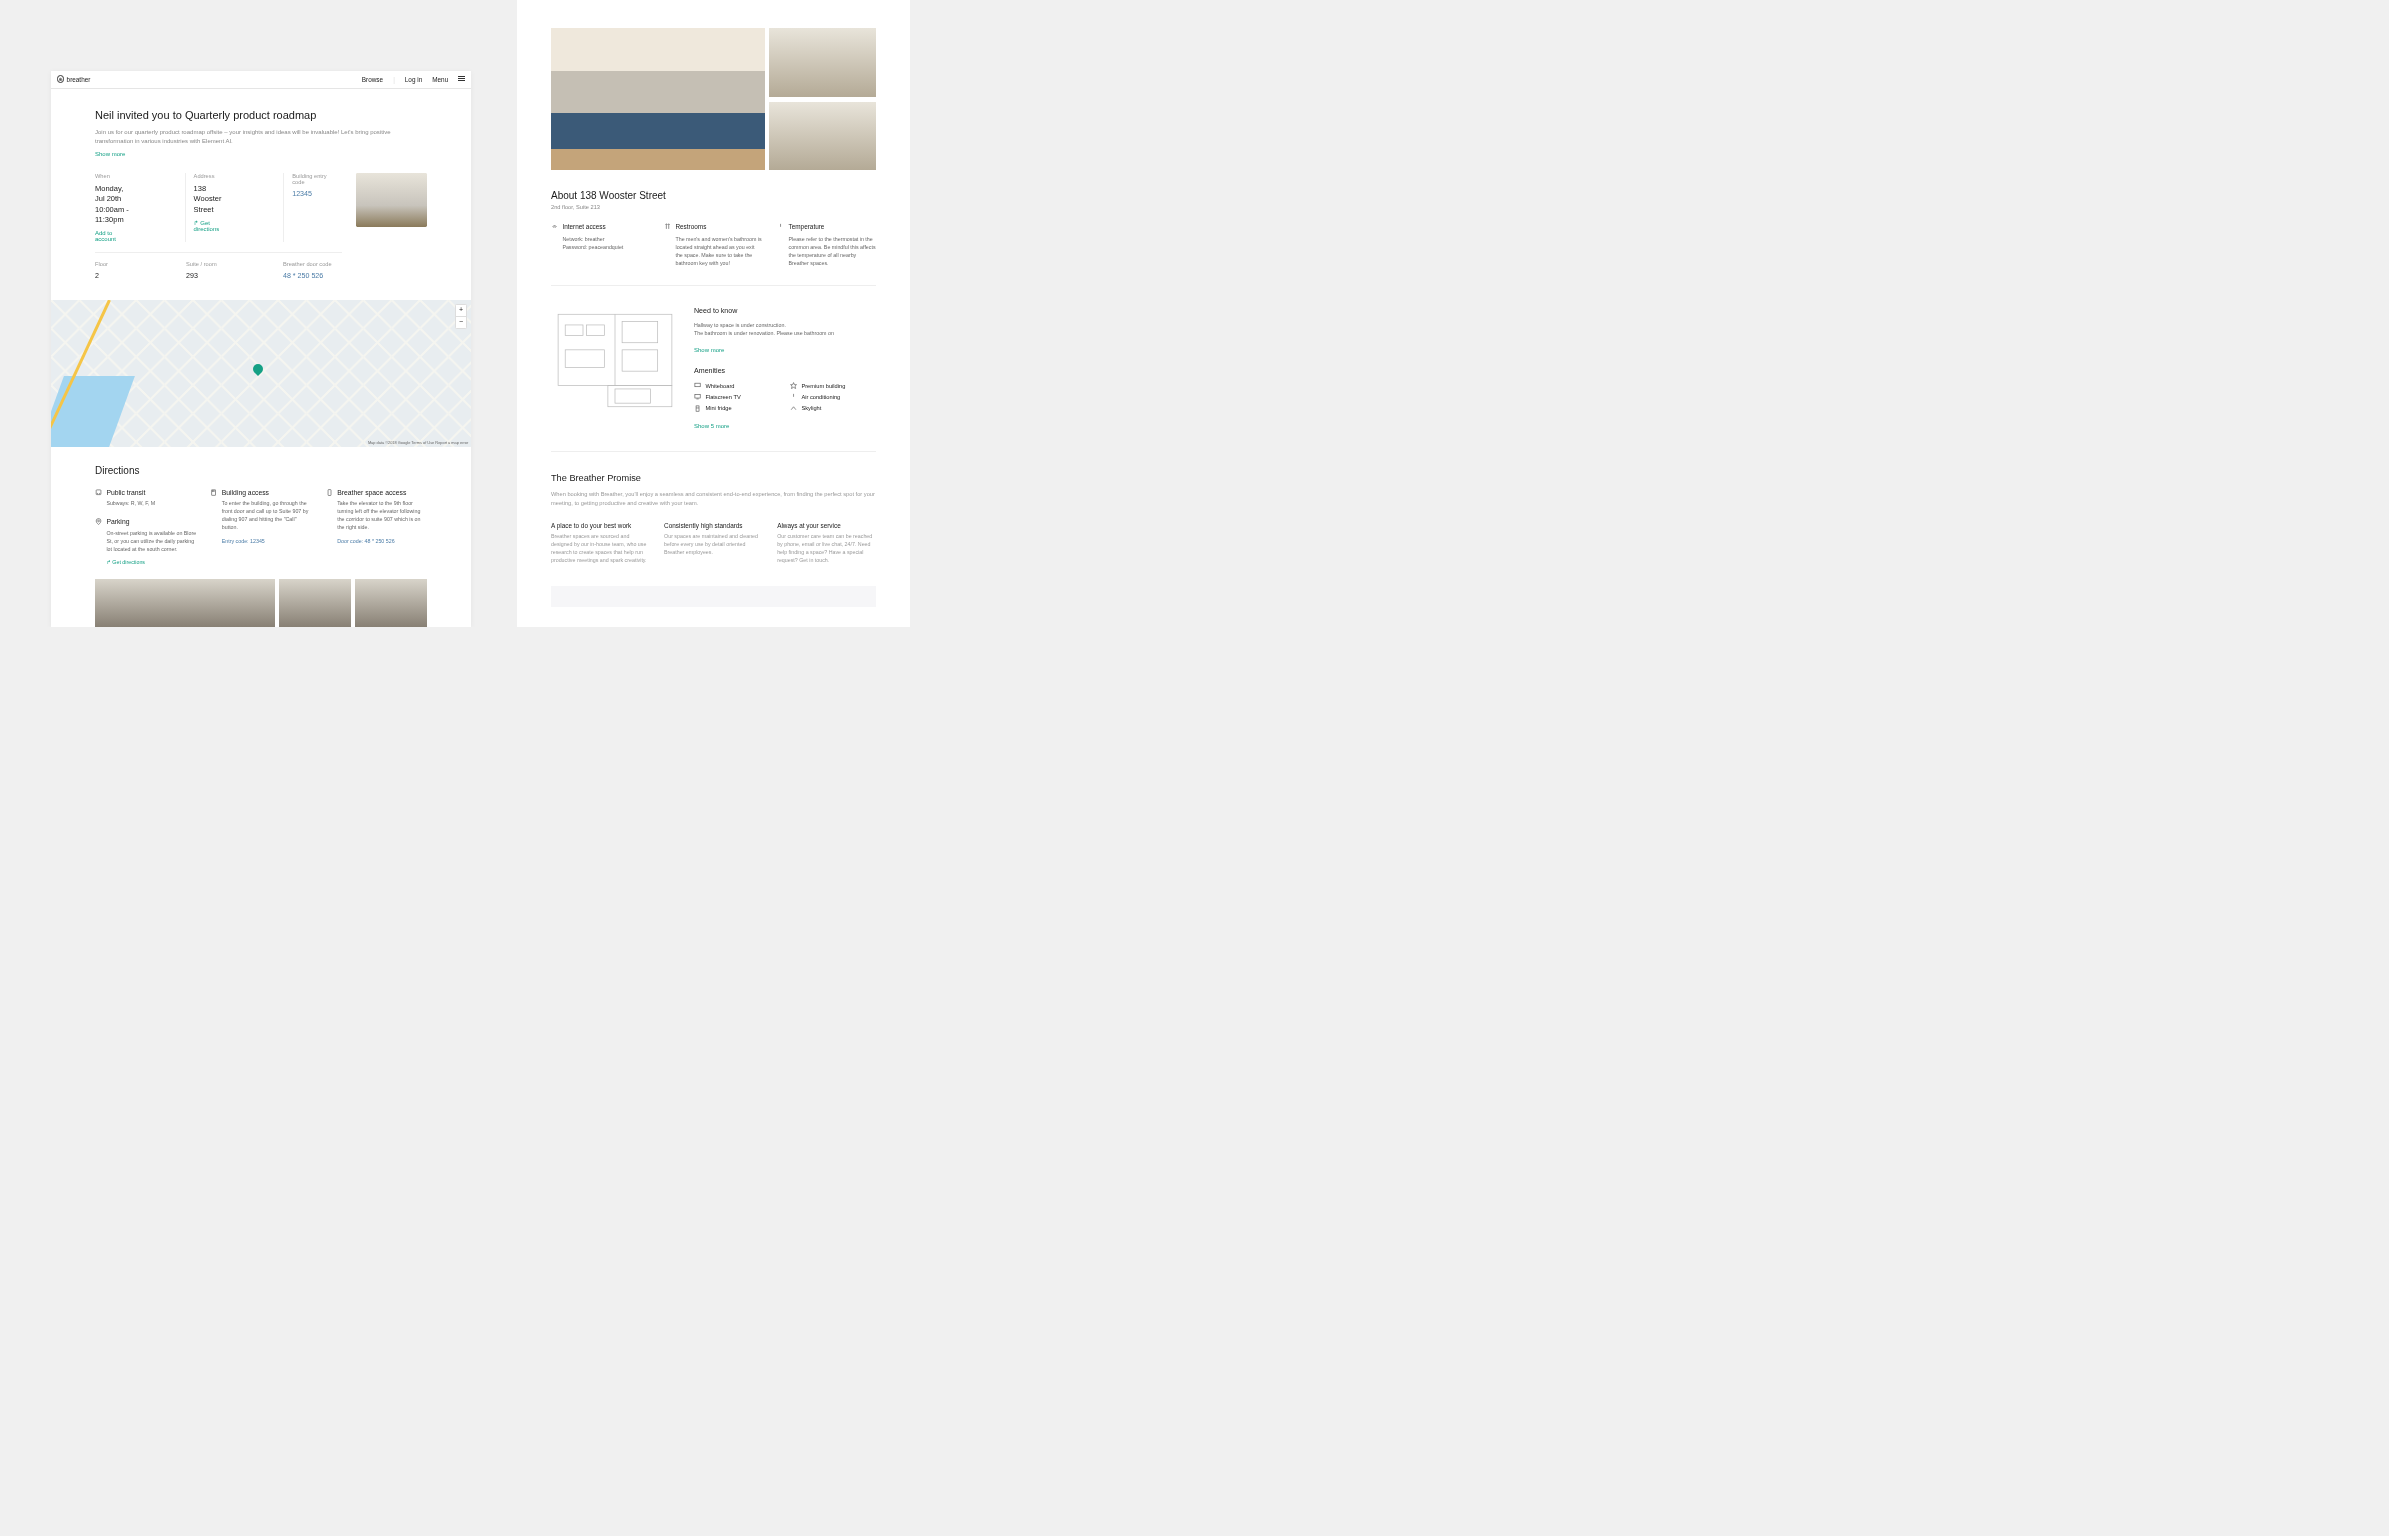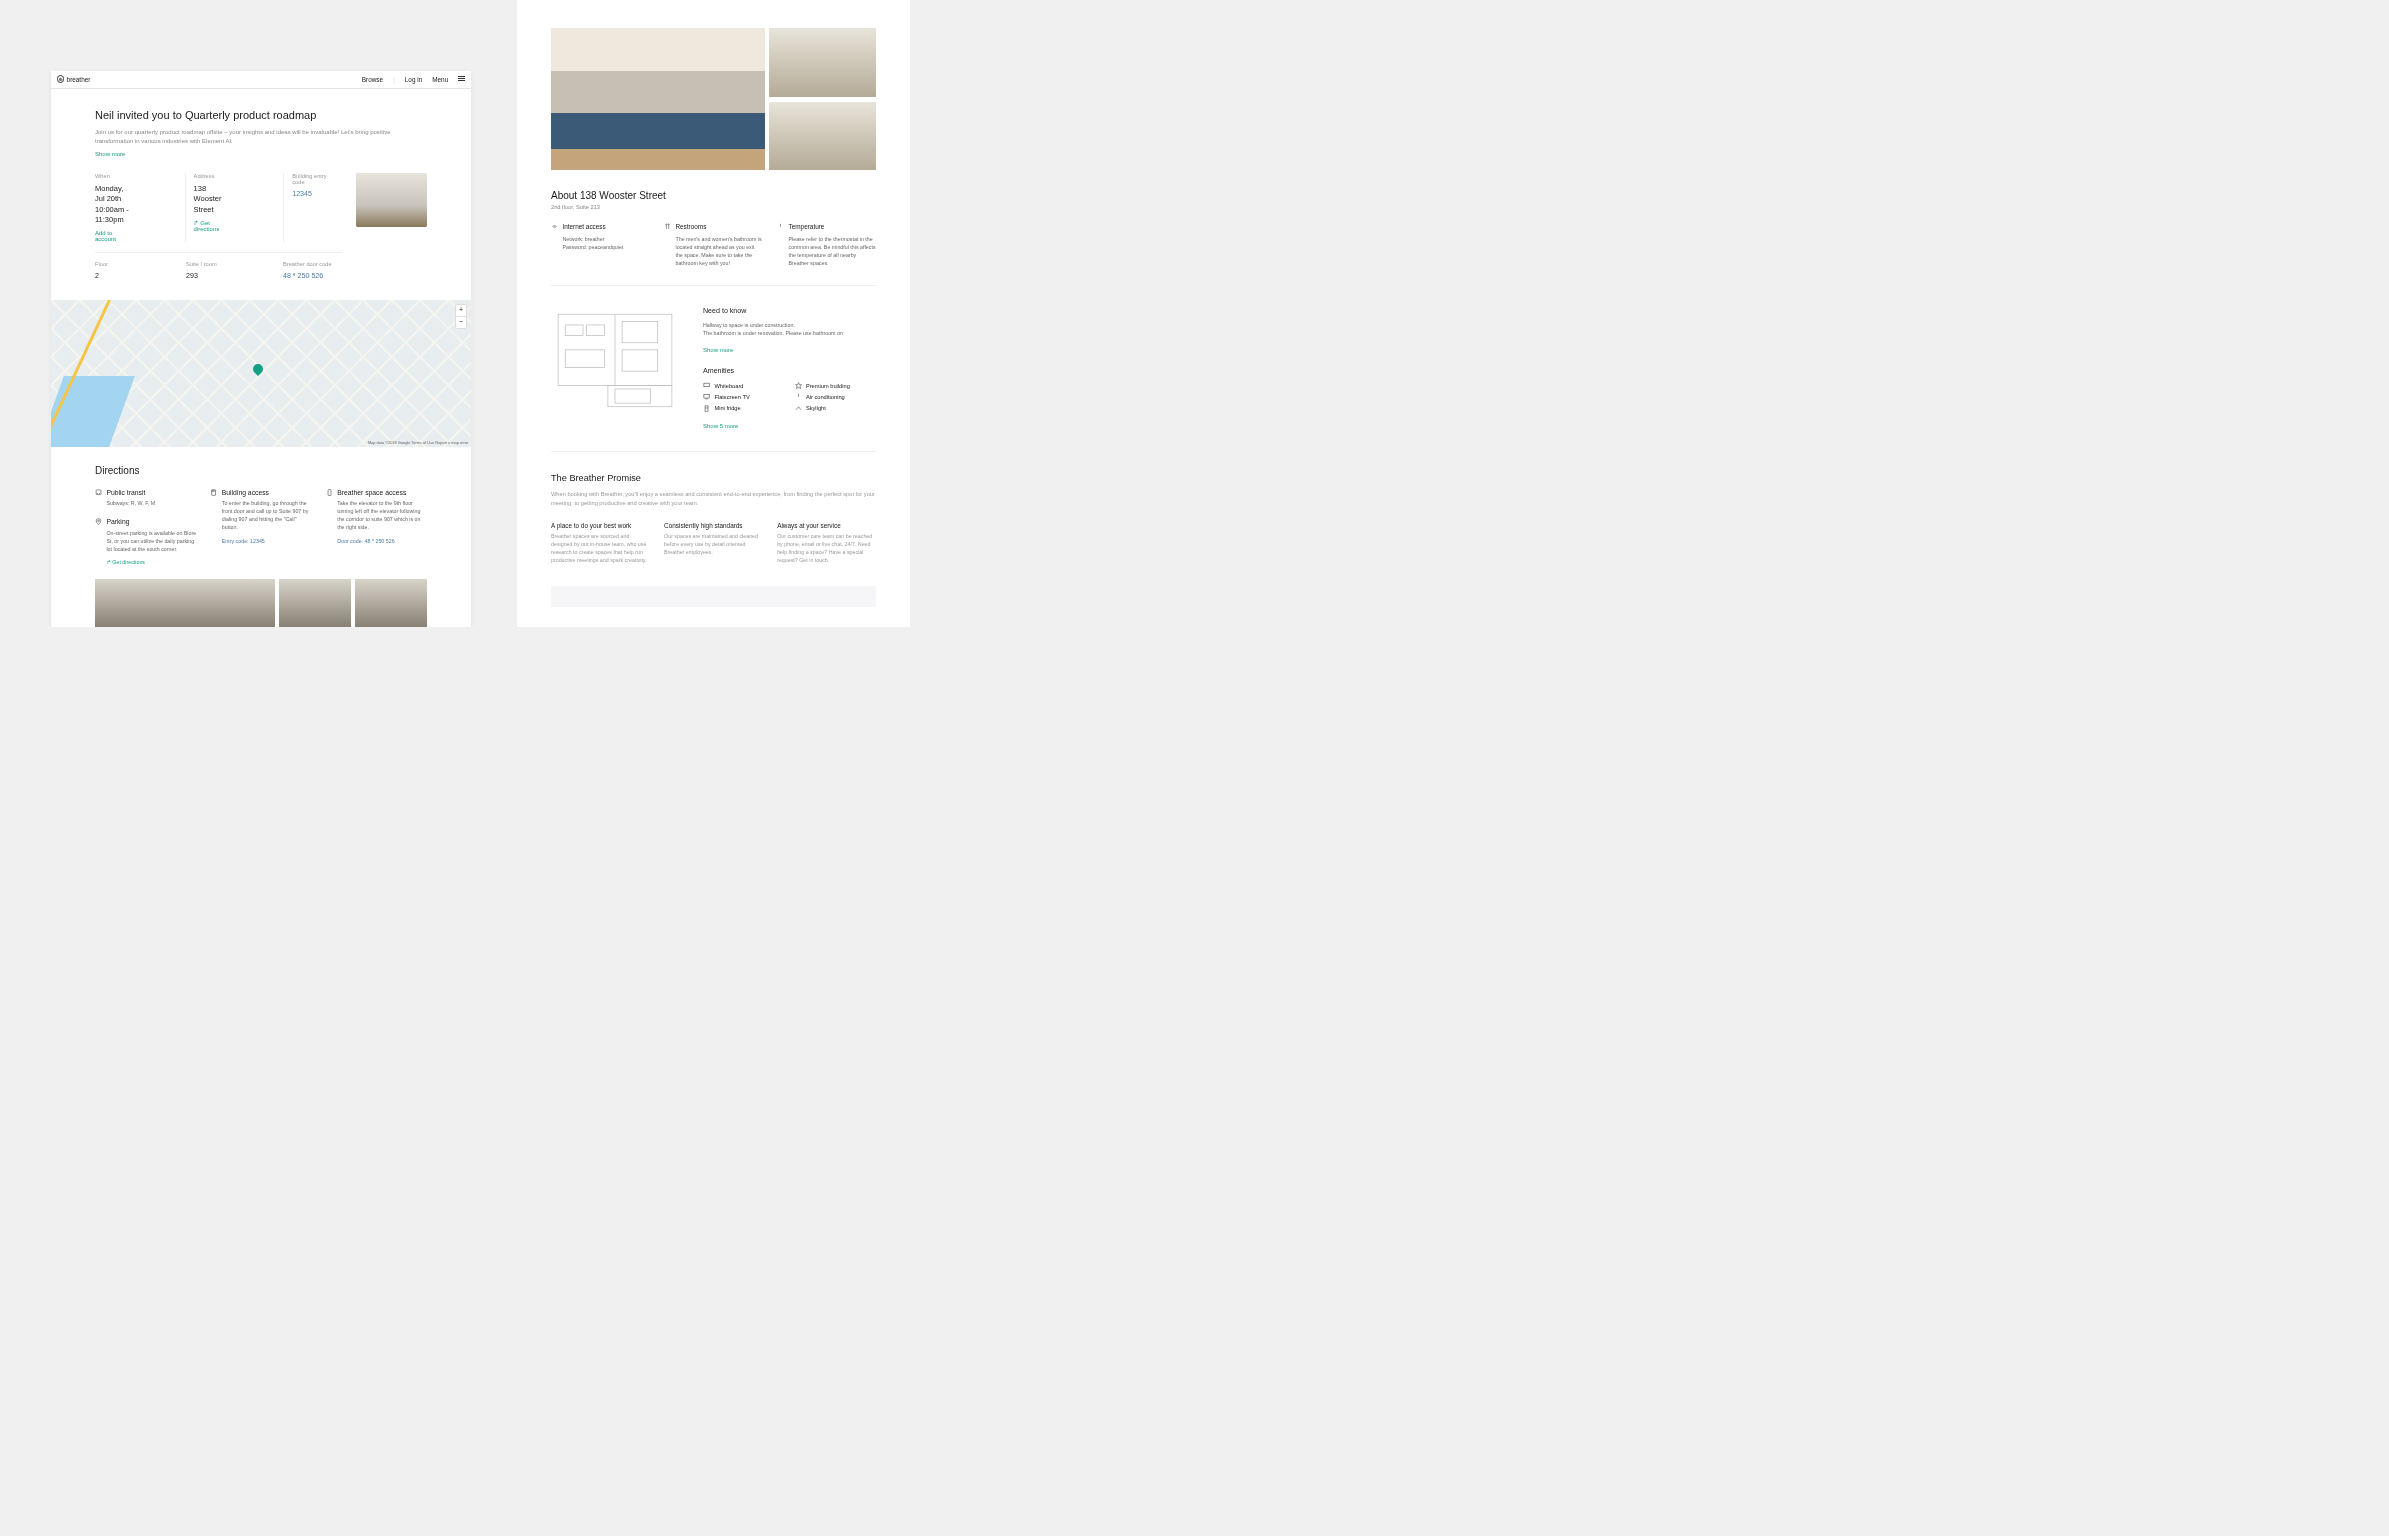--- a/index.html
+++ b/index.html
@@ -73,21 +73,21 @@
 .gallery-side { flex: 1; display: flex; flex-direction: column; gap: 4.3px; }
 .gallery-side > div { flex: 1; background: linear-gradient(#e8e4da, #b4aa96); }
 
 .about h2 { font-size: 10px; font-weight: 500; margin-bottom: 2.8px; }
 .about-sub { font-size: 5.7px; color: #888; margin-bottom: 12.8px; }
 .info-cols { display: flex; gap: 14.2px; padding-bottom: 17px; border-bottom: 0.7px solid #eee; }
 .info-col { flex: 1; }
 .info-head { display: flex; align-items: center; gap: 4.3px; font-size: 6.4px; font-weight: 500; margin-bottom: 5.7px; }
 .info-body { font-size: 5.3px; color: #666; line-height: 1.5; margin-left: 11.4px; }
 
-.know-row { display: flex; gap: 24px; padding: 21.3px 0; border-bottom: 0.7px solid #eee; }
+.know-row { display: flex; gap: 15px; padding: 21.3px 0; border-bottom: 0.7px solid #eee; }
 .floorplan { width: 128px; height: 107px; position: relative; }
 .floorplan svg { width: 100%; height: 100%; }
 .know-right { flex: 1; }
 .know-right h3 { font-size: 7.1px; font-weight: 500; margin-bottom: 7.1px; }
 .know-body { font-size: 5.3px; color: #666; line-height: 1.5; margin-bottom: 4.3px; }
 .amenities { margin-top: 12.8px; }
 .amen-grid { display: grid; grid-template-columns: 1fr 1fr; gap: 4.3px 10px; margin-top: 7.1px; margin-bottom: 5.7px; }
 .amen-item { display: flex; align-items: center; gap: 4.3px; font-size: 5.7px; }
 
 .promise { padding-top: 21.3px; }

